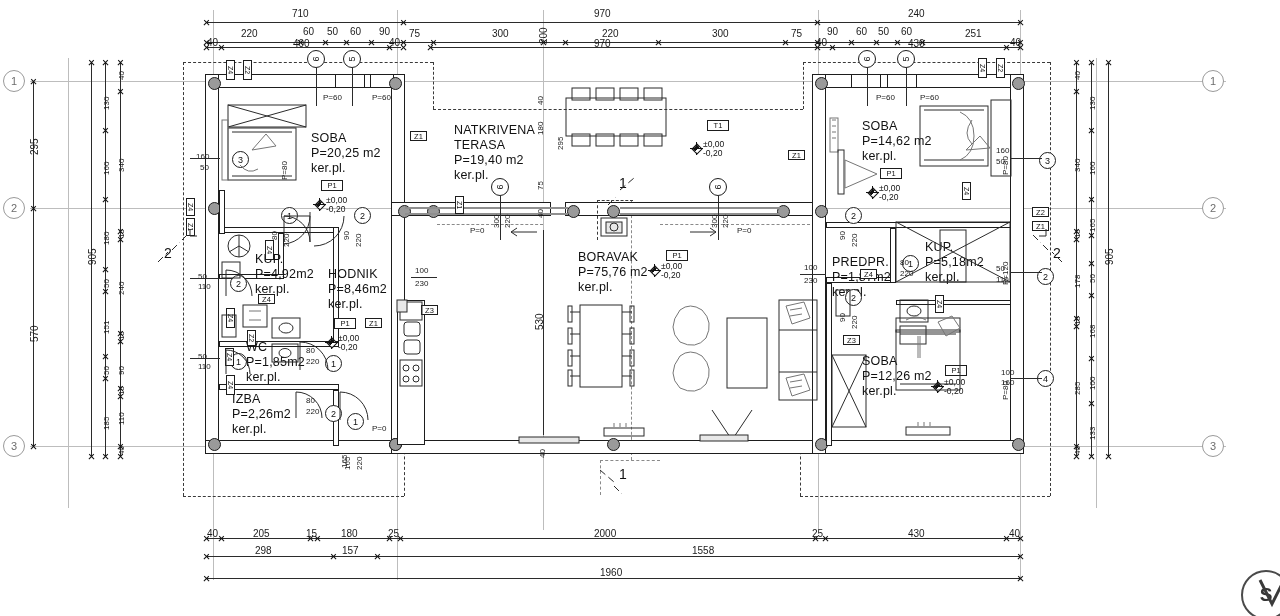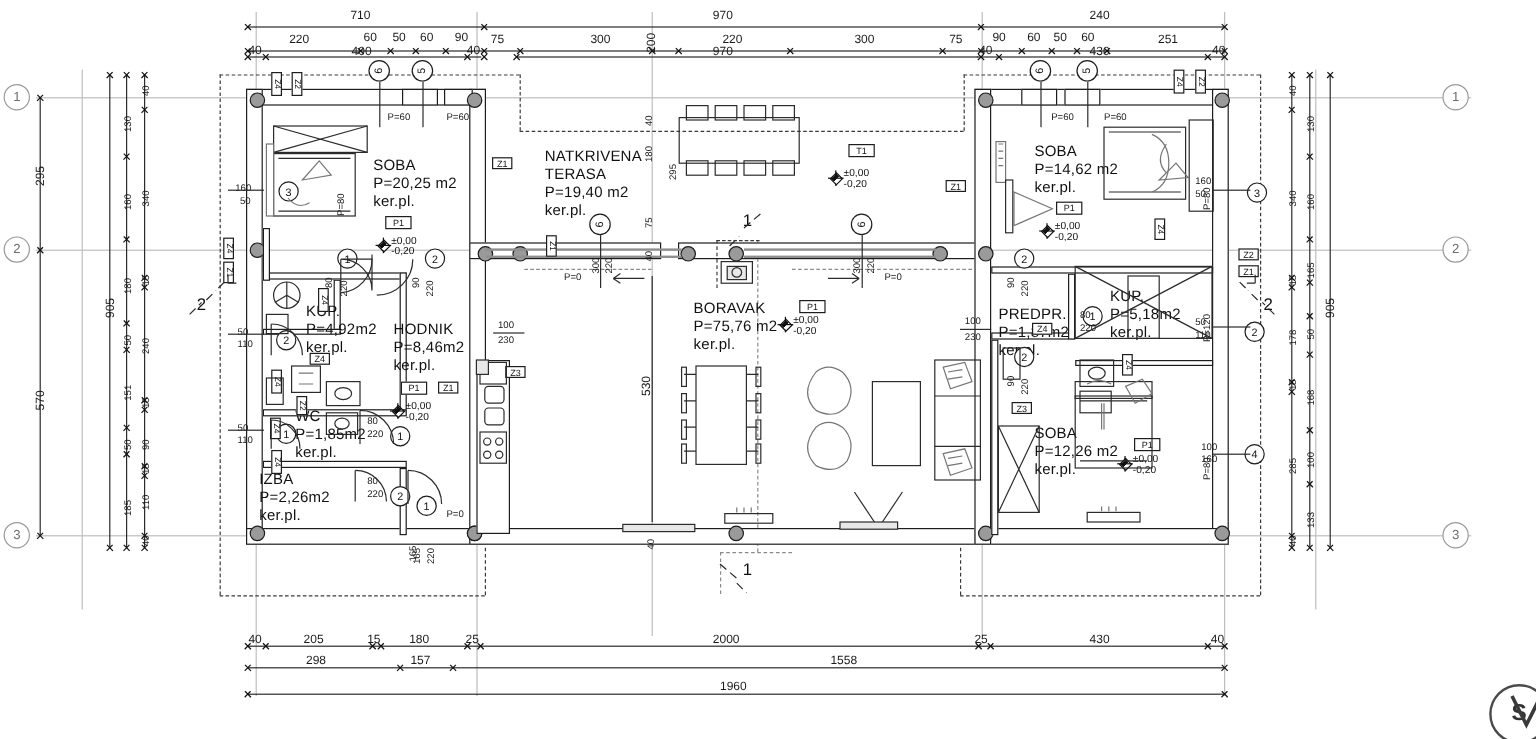--- a/index.html
+++ b/index.html
@@ -413,21 +413,21 @@
     </div>
   <div class="t levtxt" style="left:338px;top:334px;">±0,00</div>
   <div class="t levtxt" style="left:338px;top:343px;">-0,20</div>
 
   <div class="t room" style="left:246px;top:340px;">
     <div>WC</div>
     <div>P=1,85m2</div>
     <div>ker.pl.</div>
   </div>
 
-  <div class="t room" style="left:216px;top:392px;">
+  <div class="t room" style="left:232px;top:392px;">
     <div>IZBA</div>
     <div>P=2,26m2</div>
     <div>ker.pl.</div>
   </div>
 
   <div class="t room" style="left:578px;top:250px;">
     <div>BORAVAK</div>
     <div>P=75,76 m2</div>
     <div>ker.pl.</div>
   </div>

